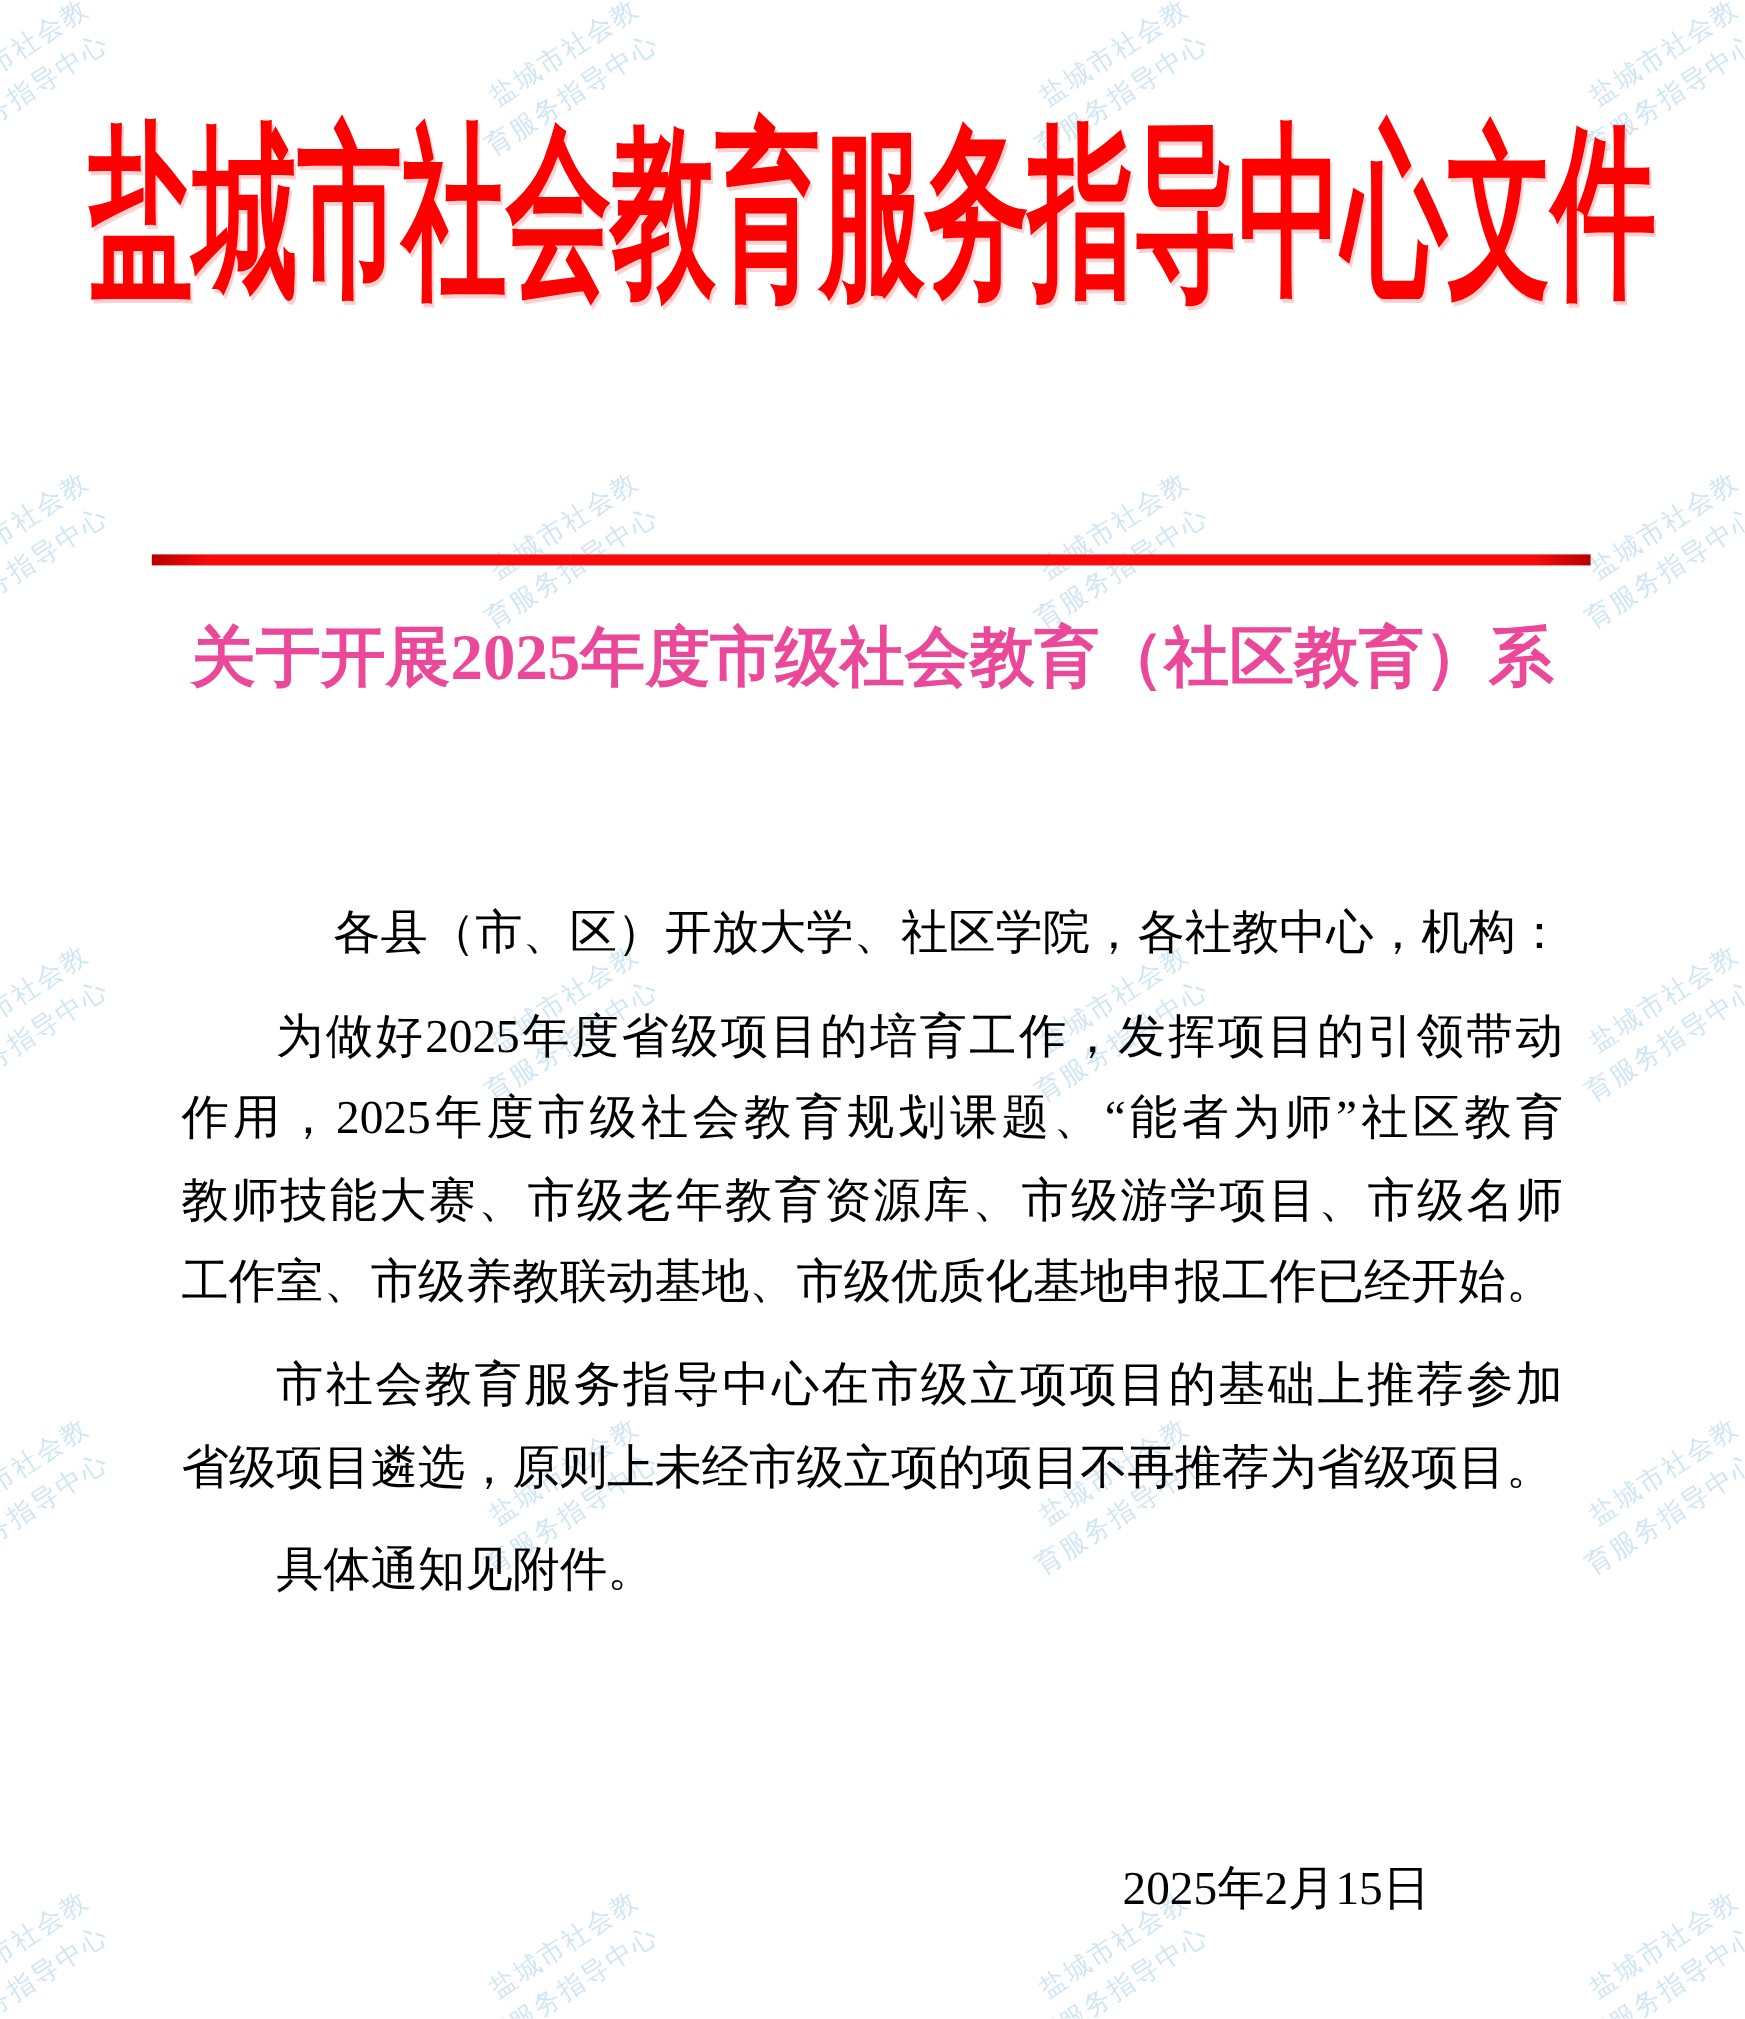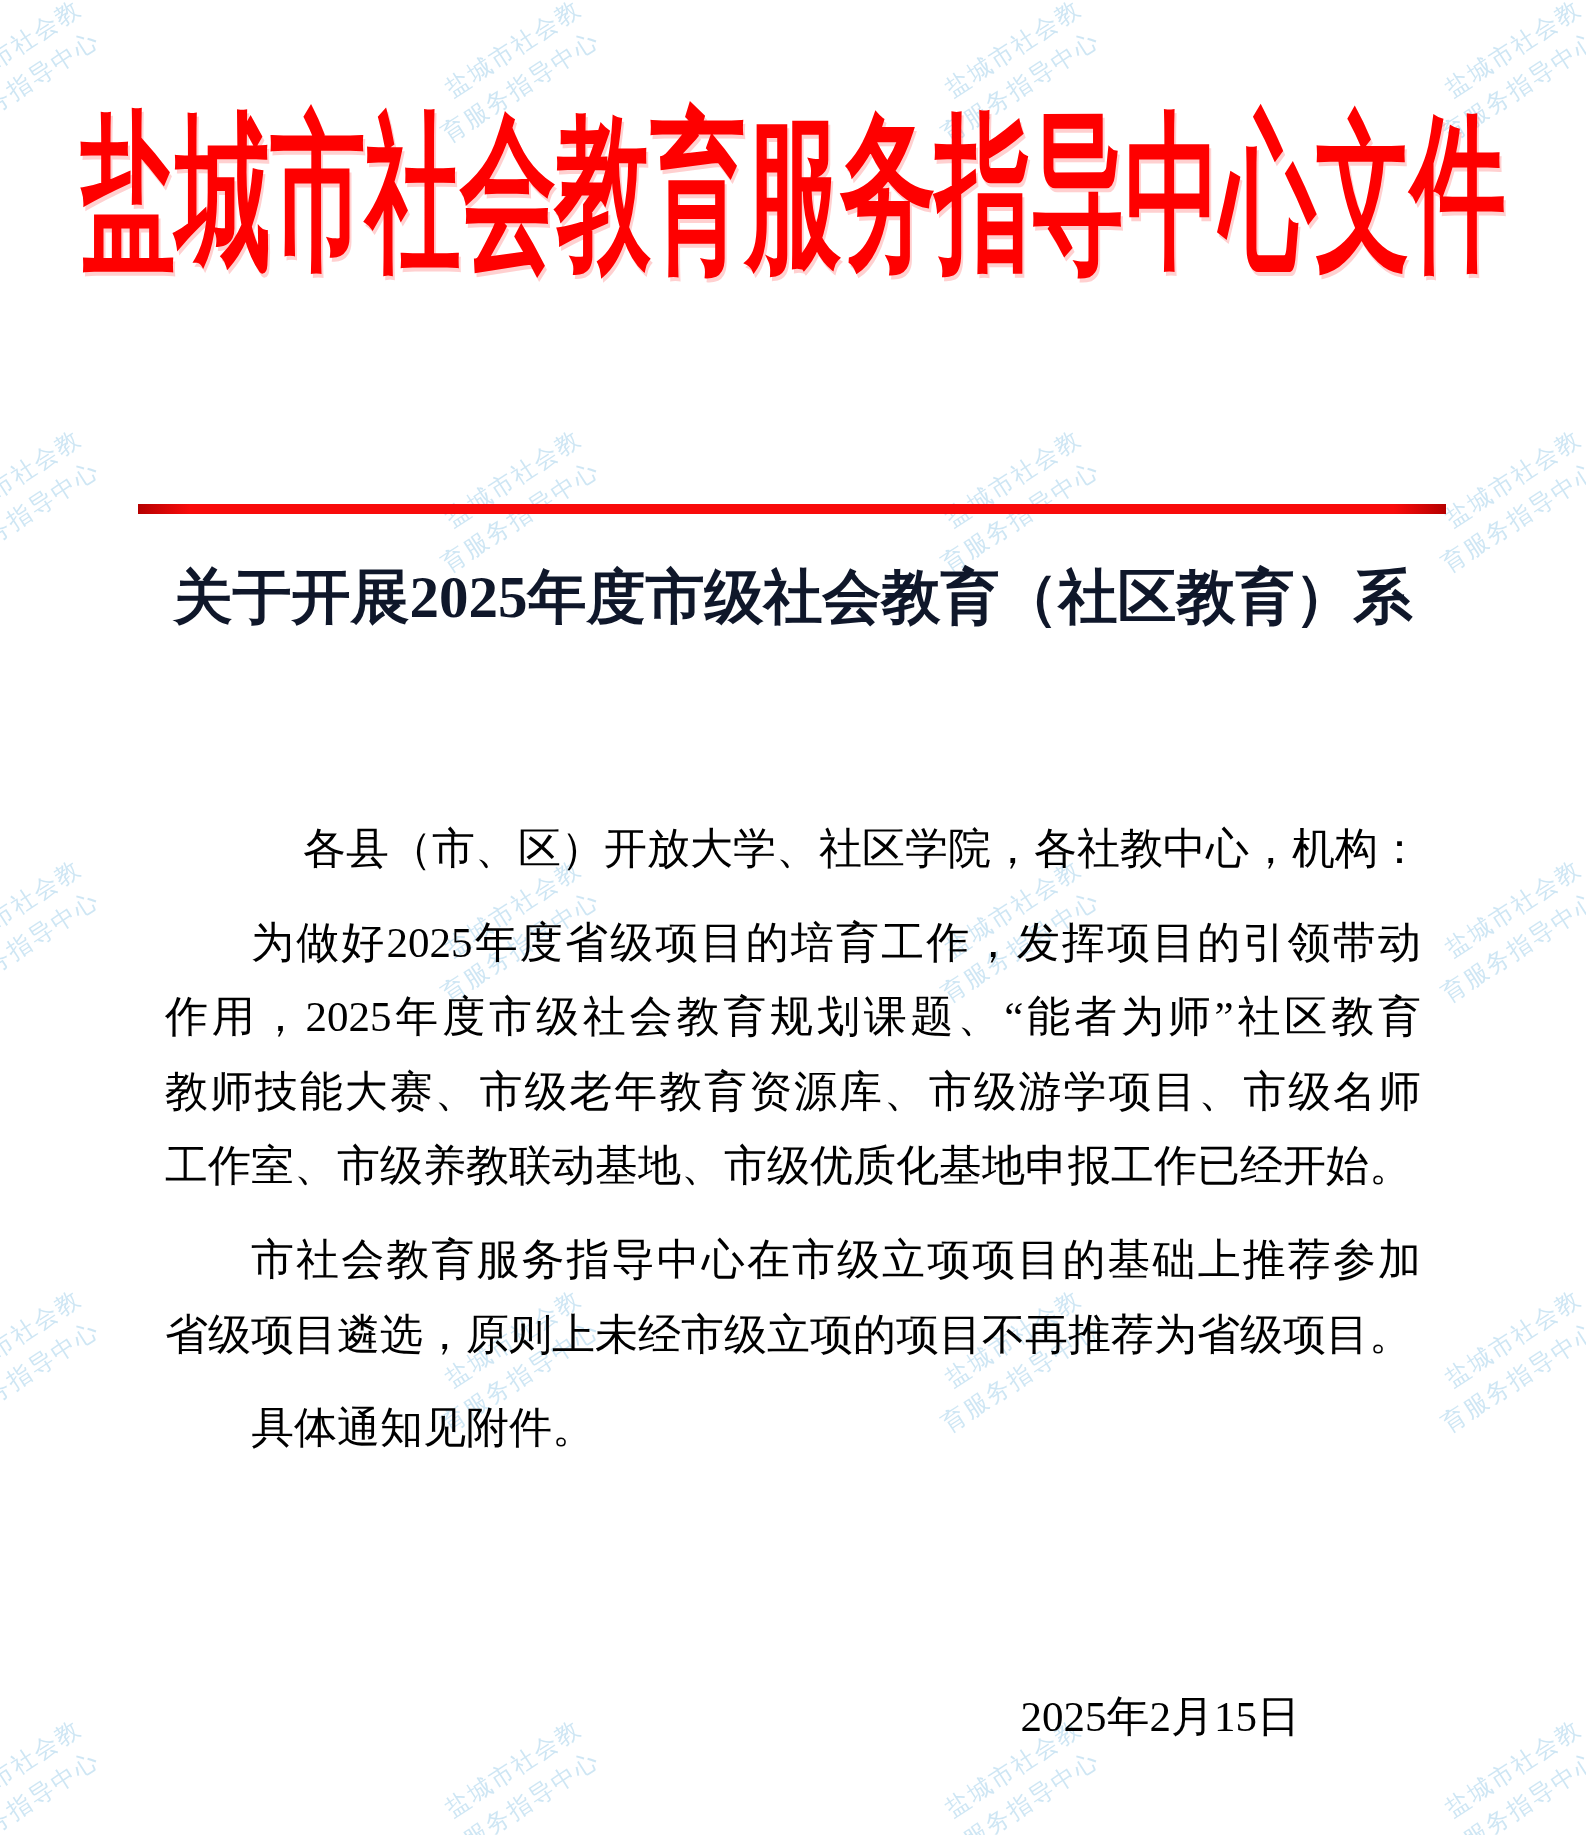--- a/index.html
+++ b/index.html
@@ -81,21 +81,21 @@
   
   .subject {
     position: absolute;
     top: 558px;
     left: 0;
     width: 100%;
     text-align: center;
     font-size: 59px;
     font-weight: bold;
     line-height: 79px;
-    color: #0f172a;
+    color: #ec4899;
     z-index: 2;
   }
 
   
   .body-block {
     position: absolute;
     top: 812px;
     left: 165px;
     width: 1256px;
     font-size: 43px;

